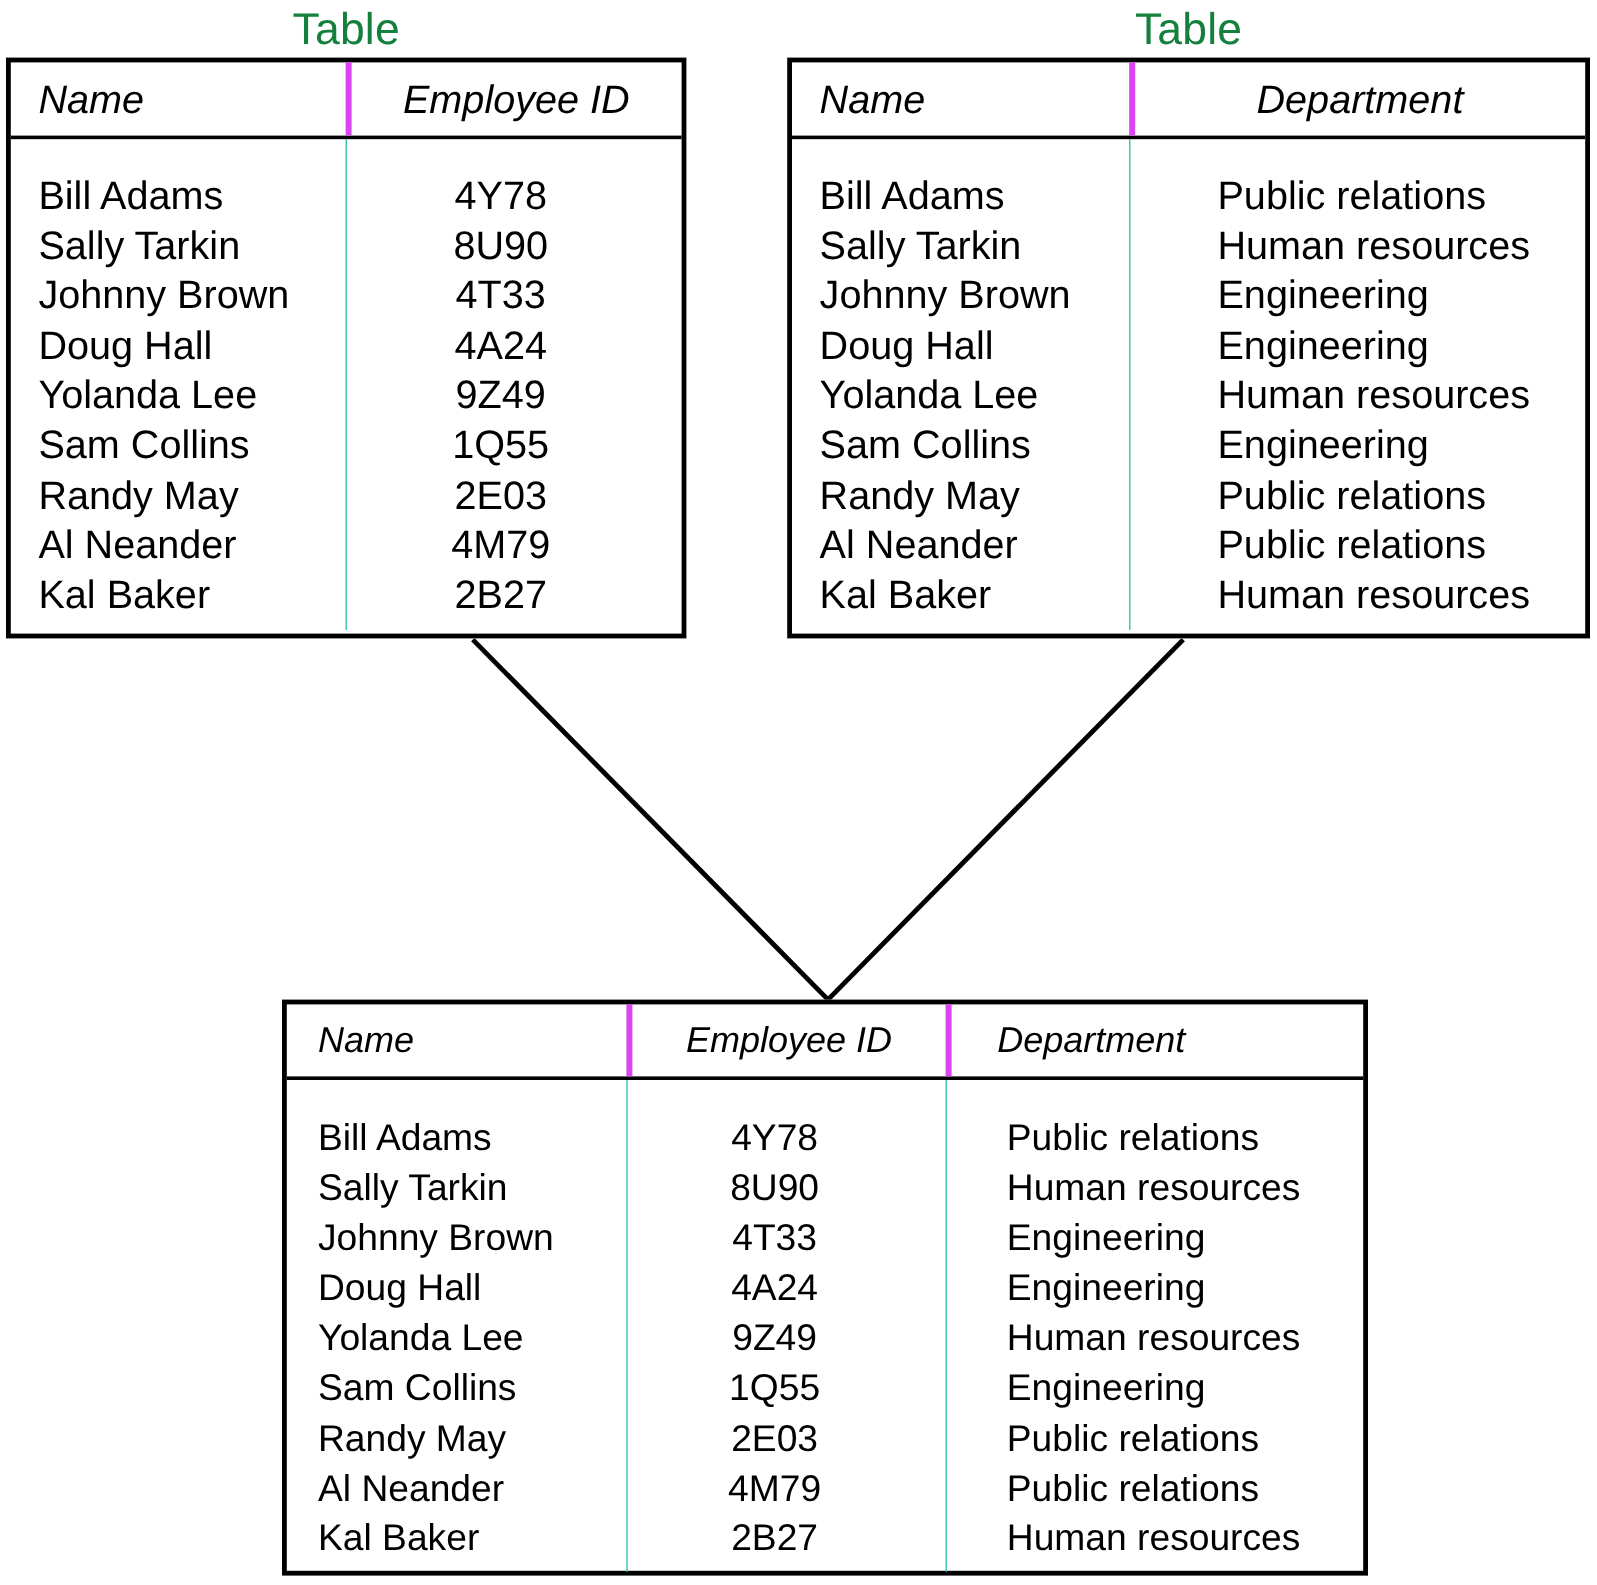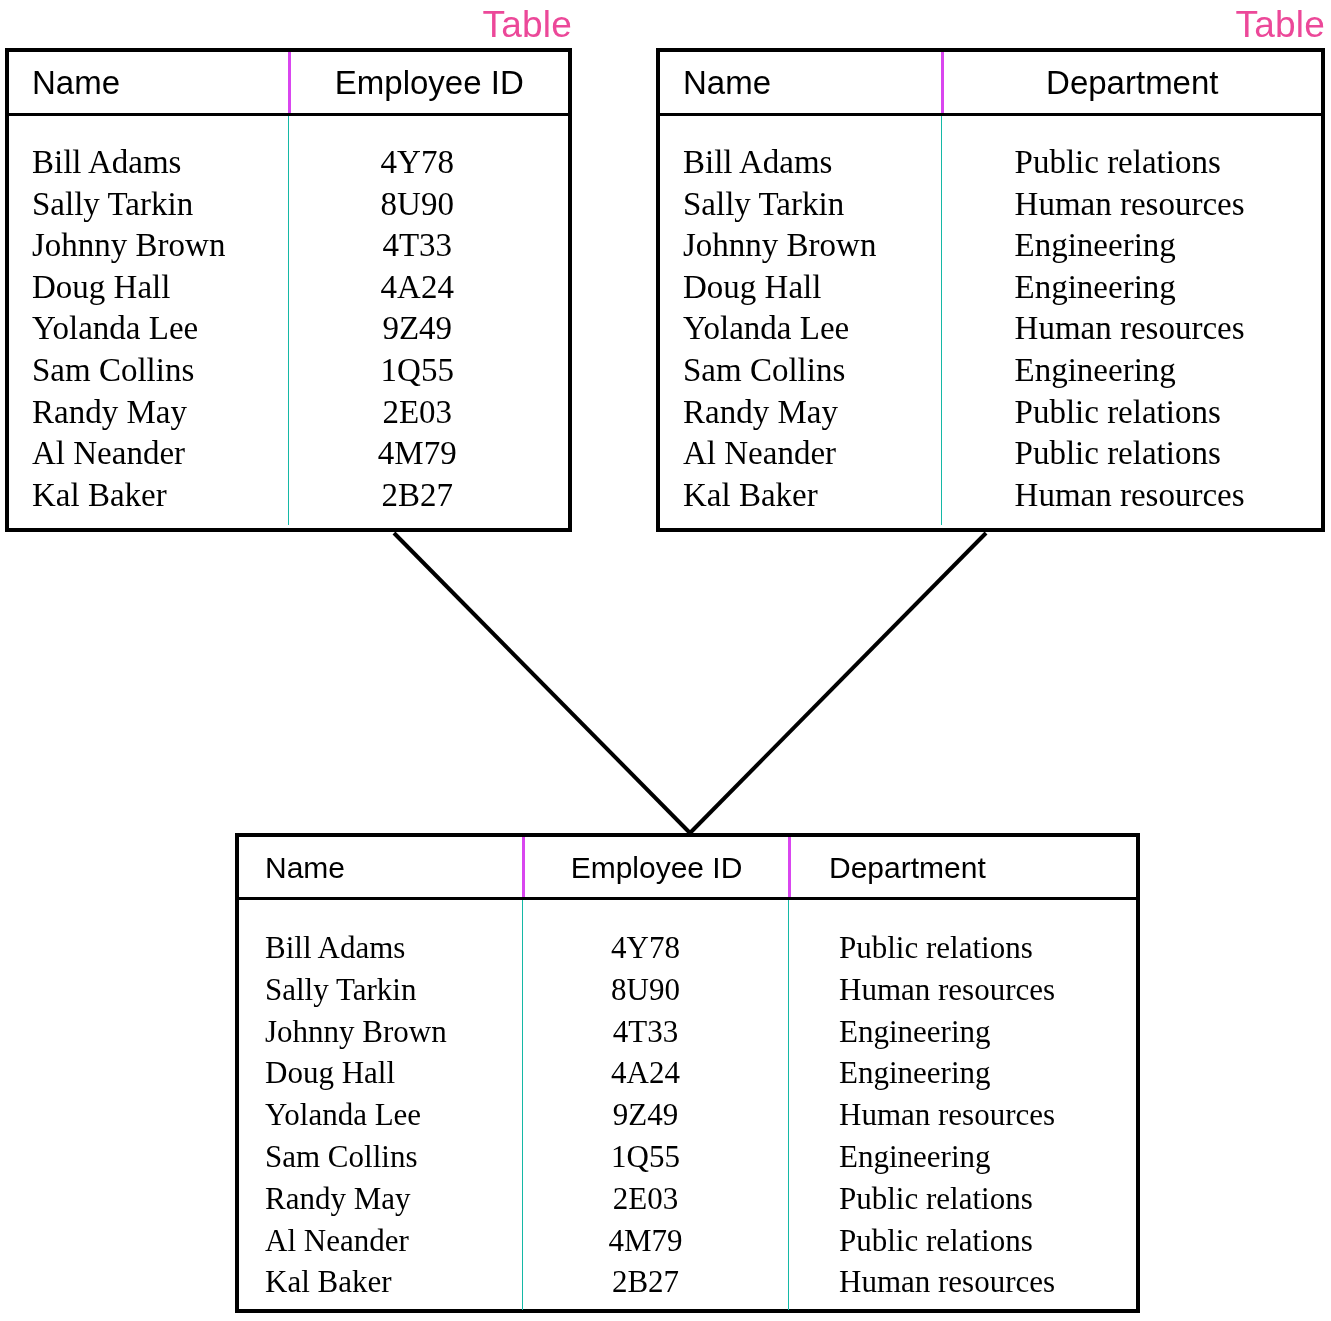--- a/index.html
+++ b/index.html
@@ -31,58 +31,58 @@
 
   
   .tbl {
     position: absolute;
     box-sizing: border-box;
     border: 4px solid #000000;
     background: #ffffff;
   }
   .tbl-caption {
     position: absolute;
-    text-align: right;
+    text-align: center;
     font-size: 37px;
     line-height: 44px;
     letter-spacing: 0.2px;
     white-space: nowrap;
-    color: #ec4899;
+    color: #15803d;
   }
 
   
   .hdr {
     position: relative;
     box-sizing: border-box;
     border-bottom: 3px solid #000000;
     display: flex;
     width: 100%;
   }
   .hdr-cell {
     box-sizing: border-box;
     display: flex;
     align-items: center;
     white-space: nowrap;
     overflow: hidden;
+    font-style: italic;
   }
   .hdr-cell.divided {
-    border-left: 3px solid #d946ef;
+    border-left: 5px solid #d946ef;
   }
 
   
   .bdy {
     position: relative;
     box-sizing: border-box;
     display: flex;
     width: 100%;
   }
   .bdy-col {
     box-sizing: border-box;
     overflow: hidden;
-    font-family: Liberation Serif, serif;
   }
   .bdy-col.divided {
     border-left: 1px solid #14b8a6;
   }
   .cell {
     white-space: nowrap;
     overflow: hidden;
   }
 
   

